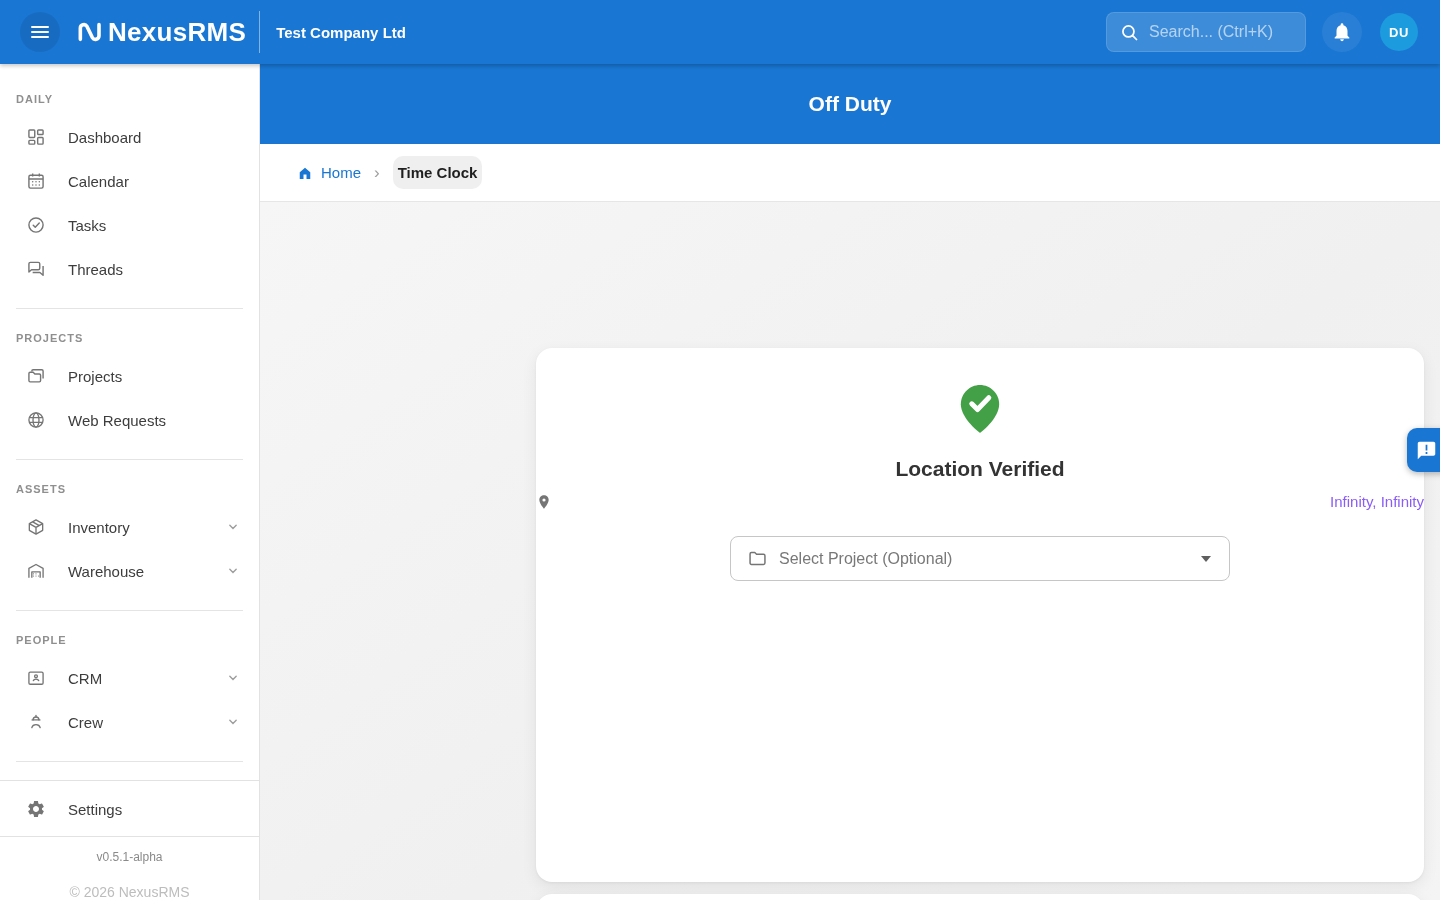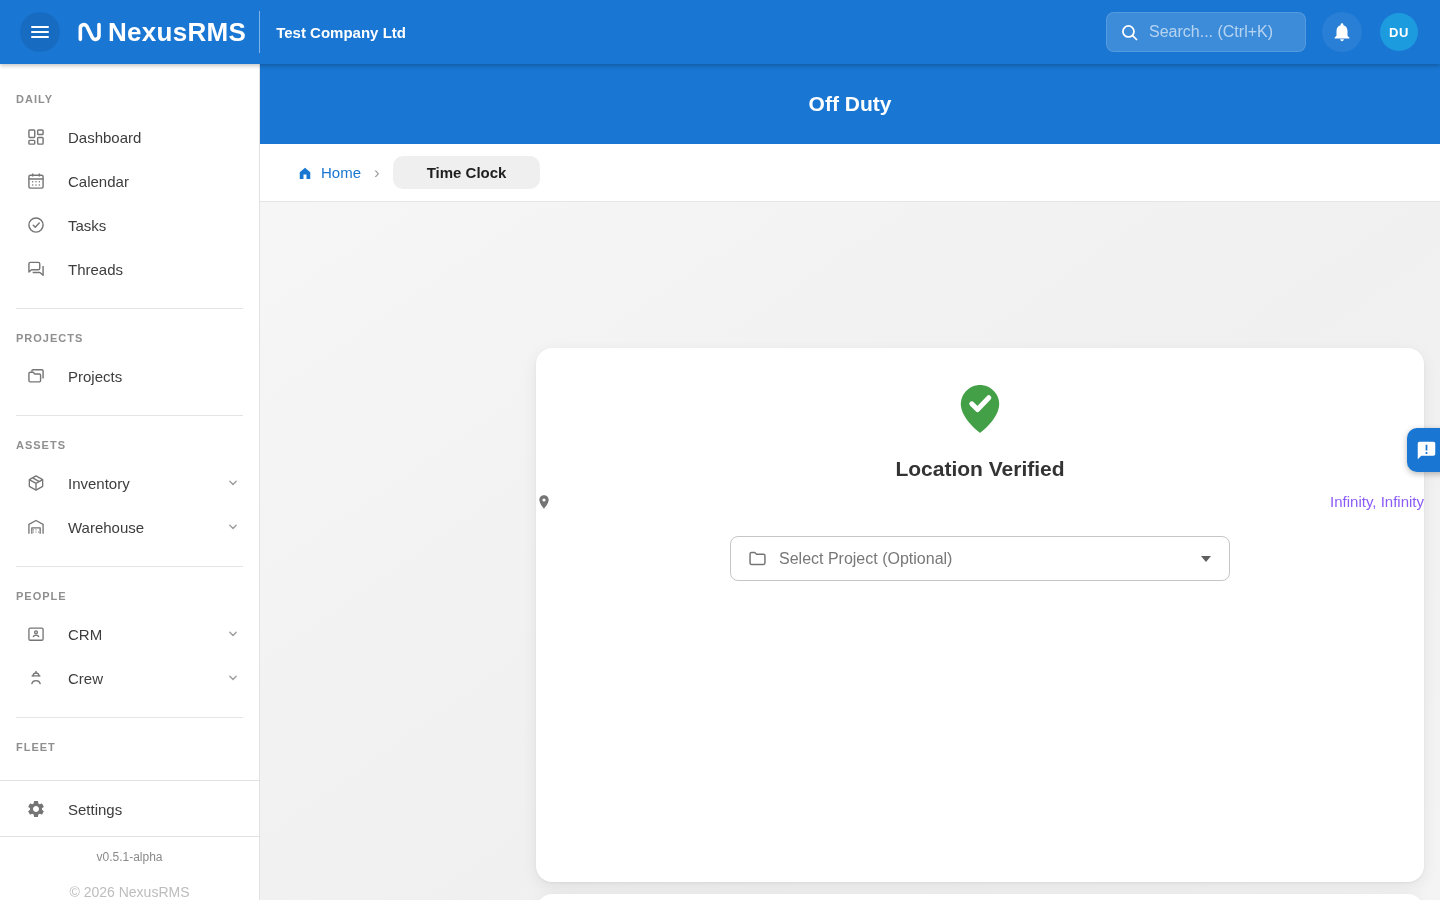--- a/index.html
+++ b/index.html
@@ -83,21 +83,21 @@
     font-size: 21px; font-weight: 700; flex: 0 0 auto;
   }
   .breadcrumb-bar {
     height: 58px; background: #fff; border-bottom: 1px solid #e6e6e6;
     display: flex; align-items: center; padding-left: 36px; flex: 0 0 auto;
   }
   .home-link { display: flex; align-items: center; cursor: pointer; }
   .home-link span { color: #1976d2; font-size: 15px; font-weight: 500; margin-left: 7px; }
   .crumb-sep { color: #9e9e9e; margin: 0 13px; font-size: 17px; }
   .crumb-chip {
-    background: #efefef; border-radius: 10px; padding: 8px 34px;
+    background: #efefef; border-radius: 10px; padding: 8px 5px;
     font-size: 15px; font-weight: 600; color: #1f1f1f;
   }
 
   .content {
     flex: 1; position: relative; overflow: hidden;
     background: linear-gradient(145deg, #f6f6f6 0%, #f0f0f0 55%, #f4f4f4 100%);
   }
   .cards { position: absolute; left: 276px; top: 146px; width: 888px; }
   .card {
     background: #fff; border-radius: 16px;
@@ -228,20 +228,28 @@
     <div class="nav-divider"></div>
 
     <div class="sec-title">PROJECTS</div>
     <div class="nav-item">
       <svg class="ic" viewBox="0 0 24 24" fill="none" stroke="currentColor" stroke-width="1.7" stroke-linejoin="round">
           <path d="M7 6.5V6c0-.8.7-1.5 1.5-1.5H19c.8 0 1.5.7 1.5 1.5v9"></path>
           <path d="M3.5 9c0-.8.7-1.5 1.5-1.5h3.6l2 2H16c.8 0 1.5.7 1.5 1.5v6.5c0 .8-.7 1.5-1.5 1.5H5c-.8 0-1.5-.7-1.5-1.5z"></path>
         </svg>
       <span>Projects</span>
     </div>
+    <div class="nav-item">
+      <svg class="ic" viewBox="0 0 24 24" fill="none" stroke="currentColor" stroke-width="1.6">
+          <circle cx="12" cy="12" r="8.5"></circle>
+          <ellipse cx="12" cy="12" rx="3.6" ry="8.5"></ellipse>
+          <path d="M4 9.2h16M4 14.8h16"></path>
+        </svg>
+      <span>Web Requests</span>
+    </div>
     <div class="nav-divider"></div>
 
     <div class="sec-title">ASSETS</div>
     <div class="nav-item">
       <svg class="ic" viewBox="0 0 24 24" fill="none" stroke="currentColor" stroke-width="1.6" stroke-linejoin="round">
           <path d="M12 3.5 20 8v8l-8 4.5L4 16V8z"></path>
           <path d="M4 8l8 4.5L20 8M12 12.5V20M8 5.8l8 4.5"></path>
         </svg>
       <span>Inventory</span>
       <svg class="chev" viewBox="0 0 24 24" fill="none" stroke="currentColor" stroke-width="1.7" stroke-linecap="round">

